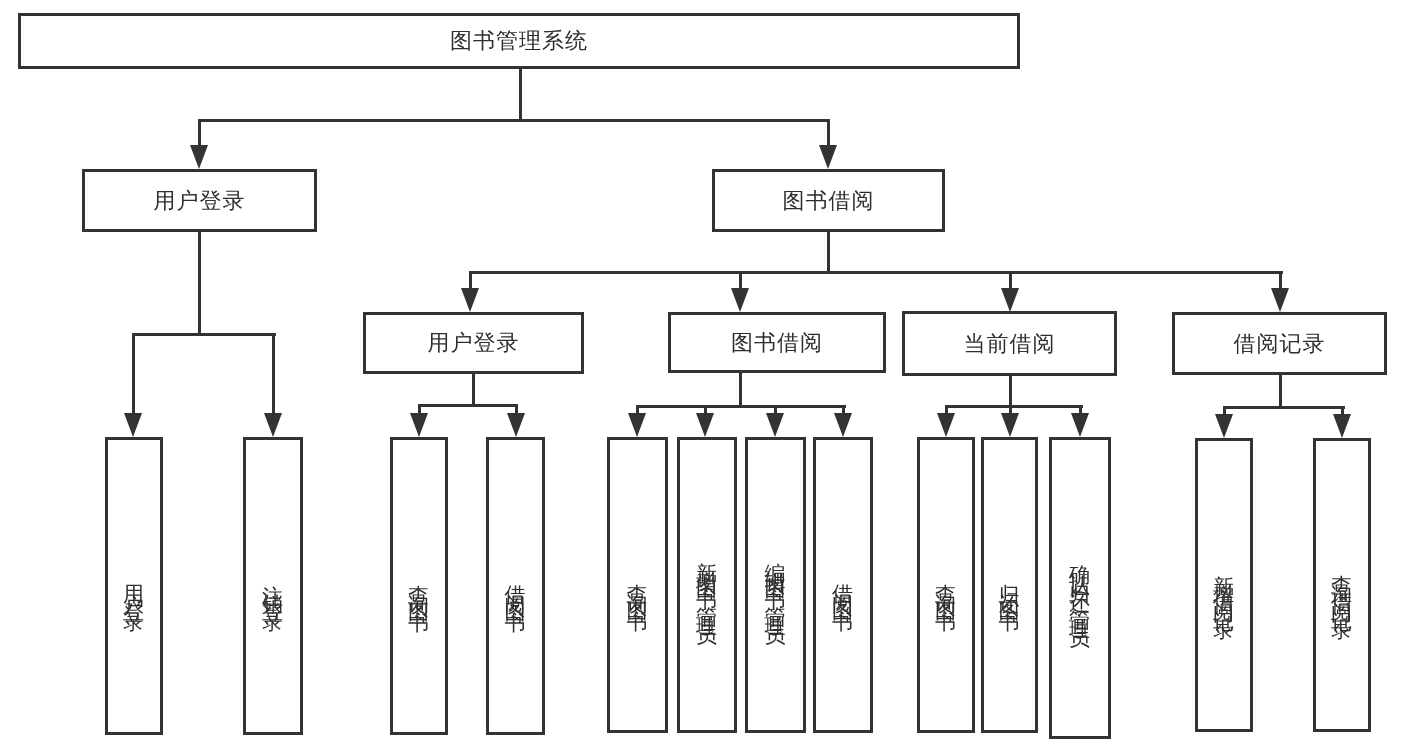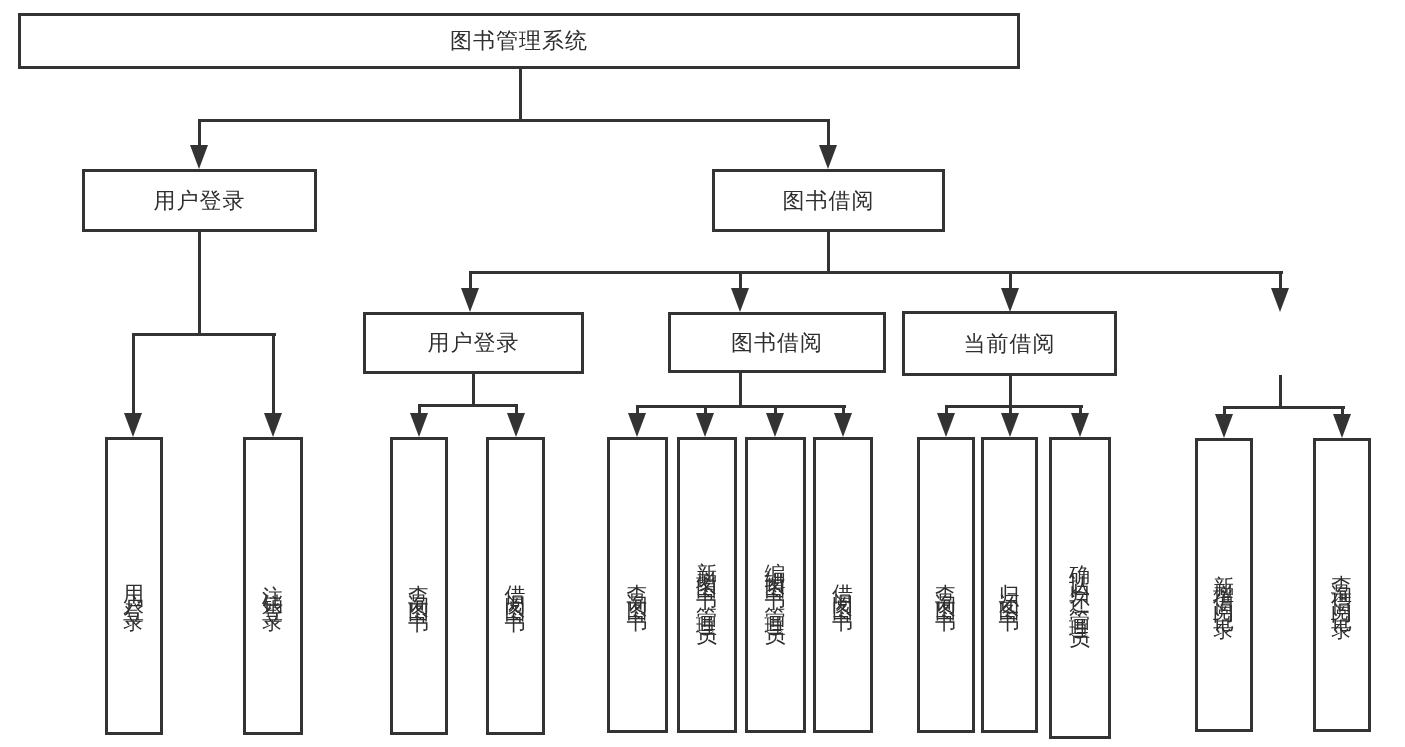--- a/index.html
+++ b/index.html
@@ -74,20 +74,23 @@
   </div>
 
   <div class="node" style="left:632px;top:312px;width:218px;height:61px;margin-left:36px;">
     <span>图书借阅</span>
   </div>
 
   <div class="node" style="left:902px;top:311px;width:215px;height:65px;">
     <span>当前借阅</span>
   </div>
 
+  <div class="node" style="left:1172px;top:312px;width:215px;height:63px;">
+    <span>借阅记录</span>
+  </div>
 
   <div class="leaf" style="left:105px;top:437px;width:58px;height:298px;">
     <span class="vtext">用户登录</span>
   </div>
 
   <div class="leaf" style="left:243px;top:437px;width:60px;height:298px;">
     <span class="vtext">注销登录</span>
   </div>
 
   <div class="leaf" style="left:390px;top:437px;width:58px;height:298px;">

